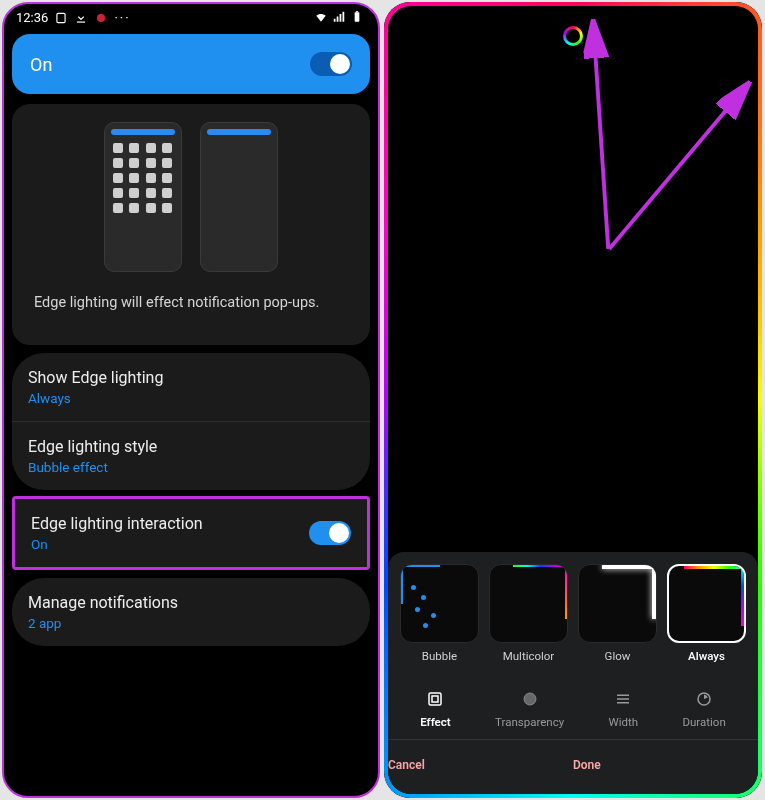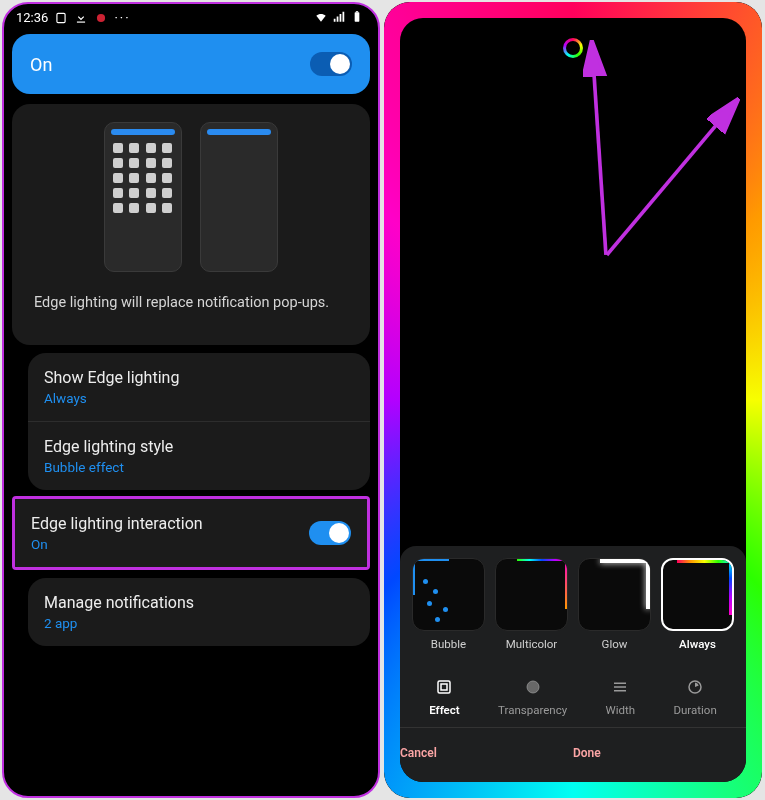--- a/index.html
+++ b/index.html
@@ -74,42 +74,42 @@
     width:78px; height:150px; background:#2a2a2a; border-radius:10px; position:relative;
     border:1px solid #3a3a3a;
   }
   .mock-phone .top-line{ height:6px; background:#2a8bf0; border-radius:4px; margin:6px 6px; }
   .mock-phone.grid .icons{
     display:grid; grid-template-columns:repeat(4,1fr); gap:5px; padding:2px 8px;
   }
   .mock-phone.grid .icons span{ width:10px; height:10px; background:#cfcfcf; border-radius:2px; }
   .preview-note{ color:#d5d5d5; font-size:14.5px; padding:22px 12px 14px 12px; }
   .list-section{
-    background:#1b1b1b; border-radius:18px; margin:8px 8px 0 24px;
+    background:#1b1b1b; border-radius:32px; margin:8px 8px 0 8px;
   }
   .list-item{
     padding:15px 16px;
     border-bottom:1px solid #2d2d2d;
     display:flex; justify-content:space-between; align-items:center;
   }
   .list-item:last-child{ border-bottom:none; }
   .list-item .li-text .li-title{ color:#ededed; font-size:16px; }
   .list-item .li-text .li-sub{ color:#1f8ff0; font-size:13.5px; margin-top:3px; }
   .highlight-box{
     border:3px solid #c030e0; border-radius:4px; margin:6px 8px;
   }
   
   .phone-right{
     background:#000;
     border-radius:26px;
   }
   .rainbow-frame{
     position:absolute; inset:0; border-radius:26px;
     background: conic-gradient(from 0deg, #ff005c, #ff9a00, #f7ff00, #2bff00, #00fff2, #0048ff, #b300ff, #ff00c8, #ff005c);
-    padding:16px;
+    padding:4px;
   }
   .rainbow-inner{
     width:100%; height:100%; background:#000; border-radius:23px; position:relative; overflow:hidden;
   }
   .punch-hole{
     position:absolute; top:20px; left:50%; transform:translateX(-50%);
     width:20px; height:20px; border-radius:50%;
     background:conic-gradient(#ff005c,#f7ff00,#2bff00,#00fff2,#b300ff,#ff005c);
   }
   .punch-hole::after{ content:""; position:absolute; inset:3px; background:#000; border-radius:50%; }
@@ -231,21 +231,21 @@
           <span></span>
             <span></span>
             <span></span>
             <span></span>
         </div>
       </div>
       <div class="mock-phone">
         <div class="top-line"></div>
       </div>
     </div>
-    <div class="preview-note">Edge lighting will replace notification pop-ups.</div>
+    <div class="preview-note">Edge lighting will effect notification pop-ups.</div>
   </div>
 
   <div class="list-section">
     <div class="list-item">
       <div class="li-text">
         <div class="li-title">Show Edge lighting</div>
         <div class="li-sub">Always</div>
       </div>
     </div>
     <div class="list-item">

